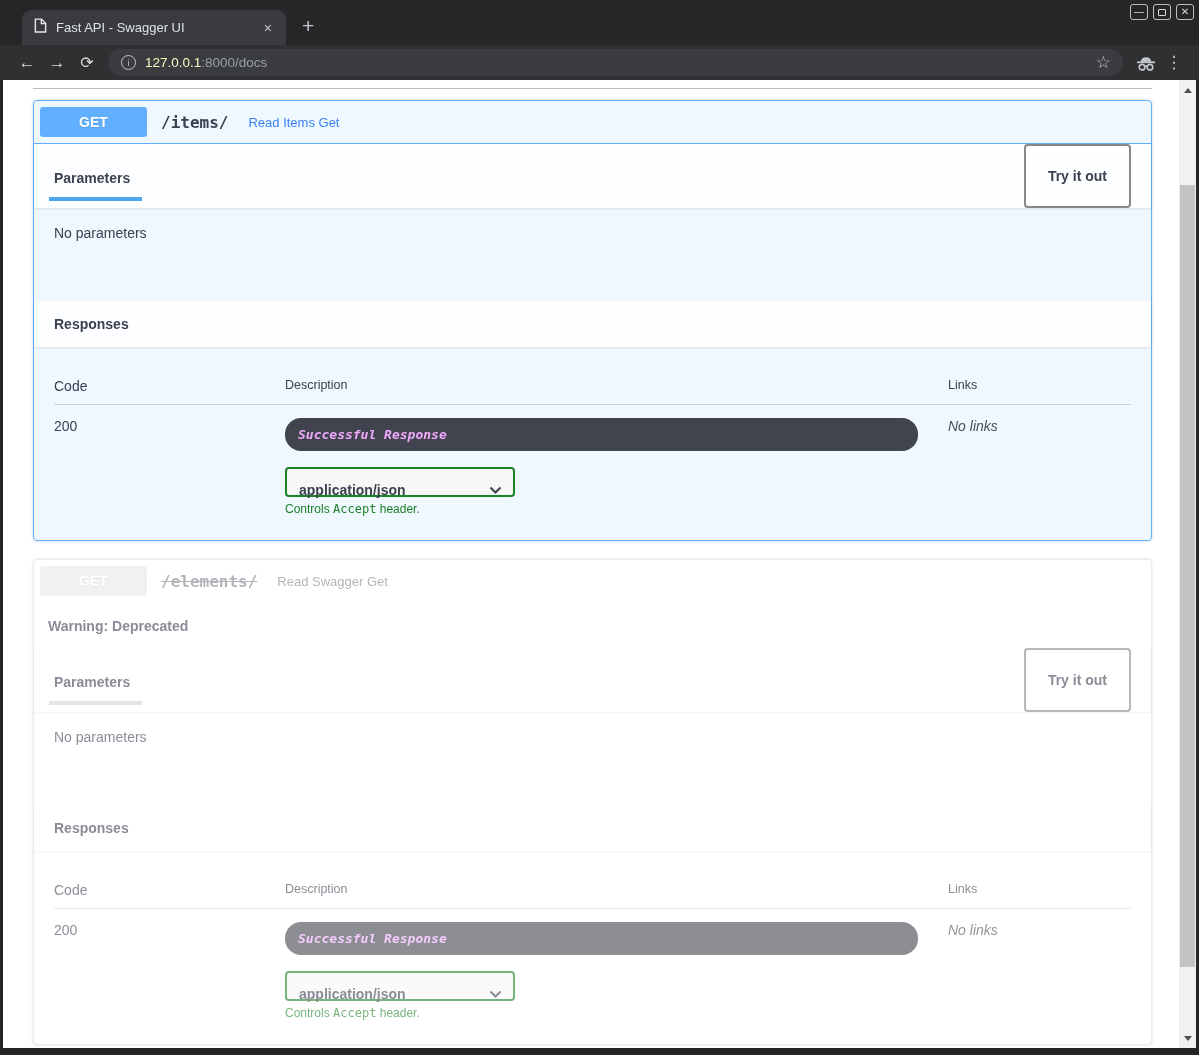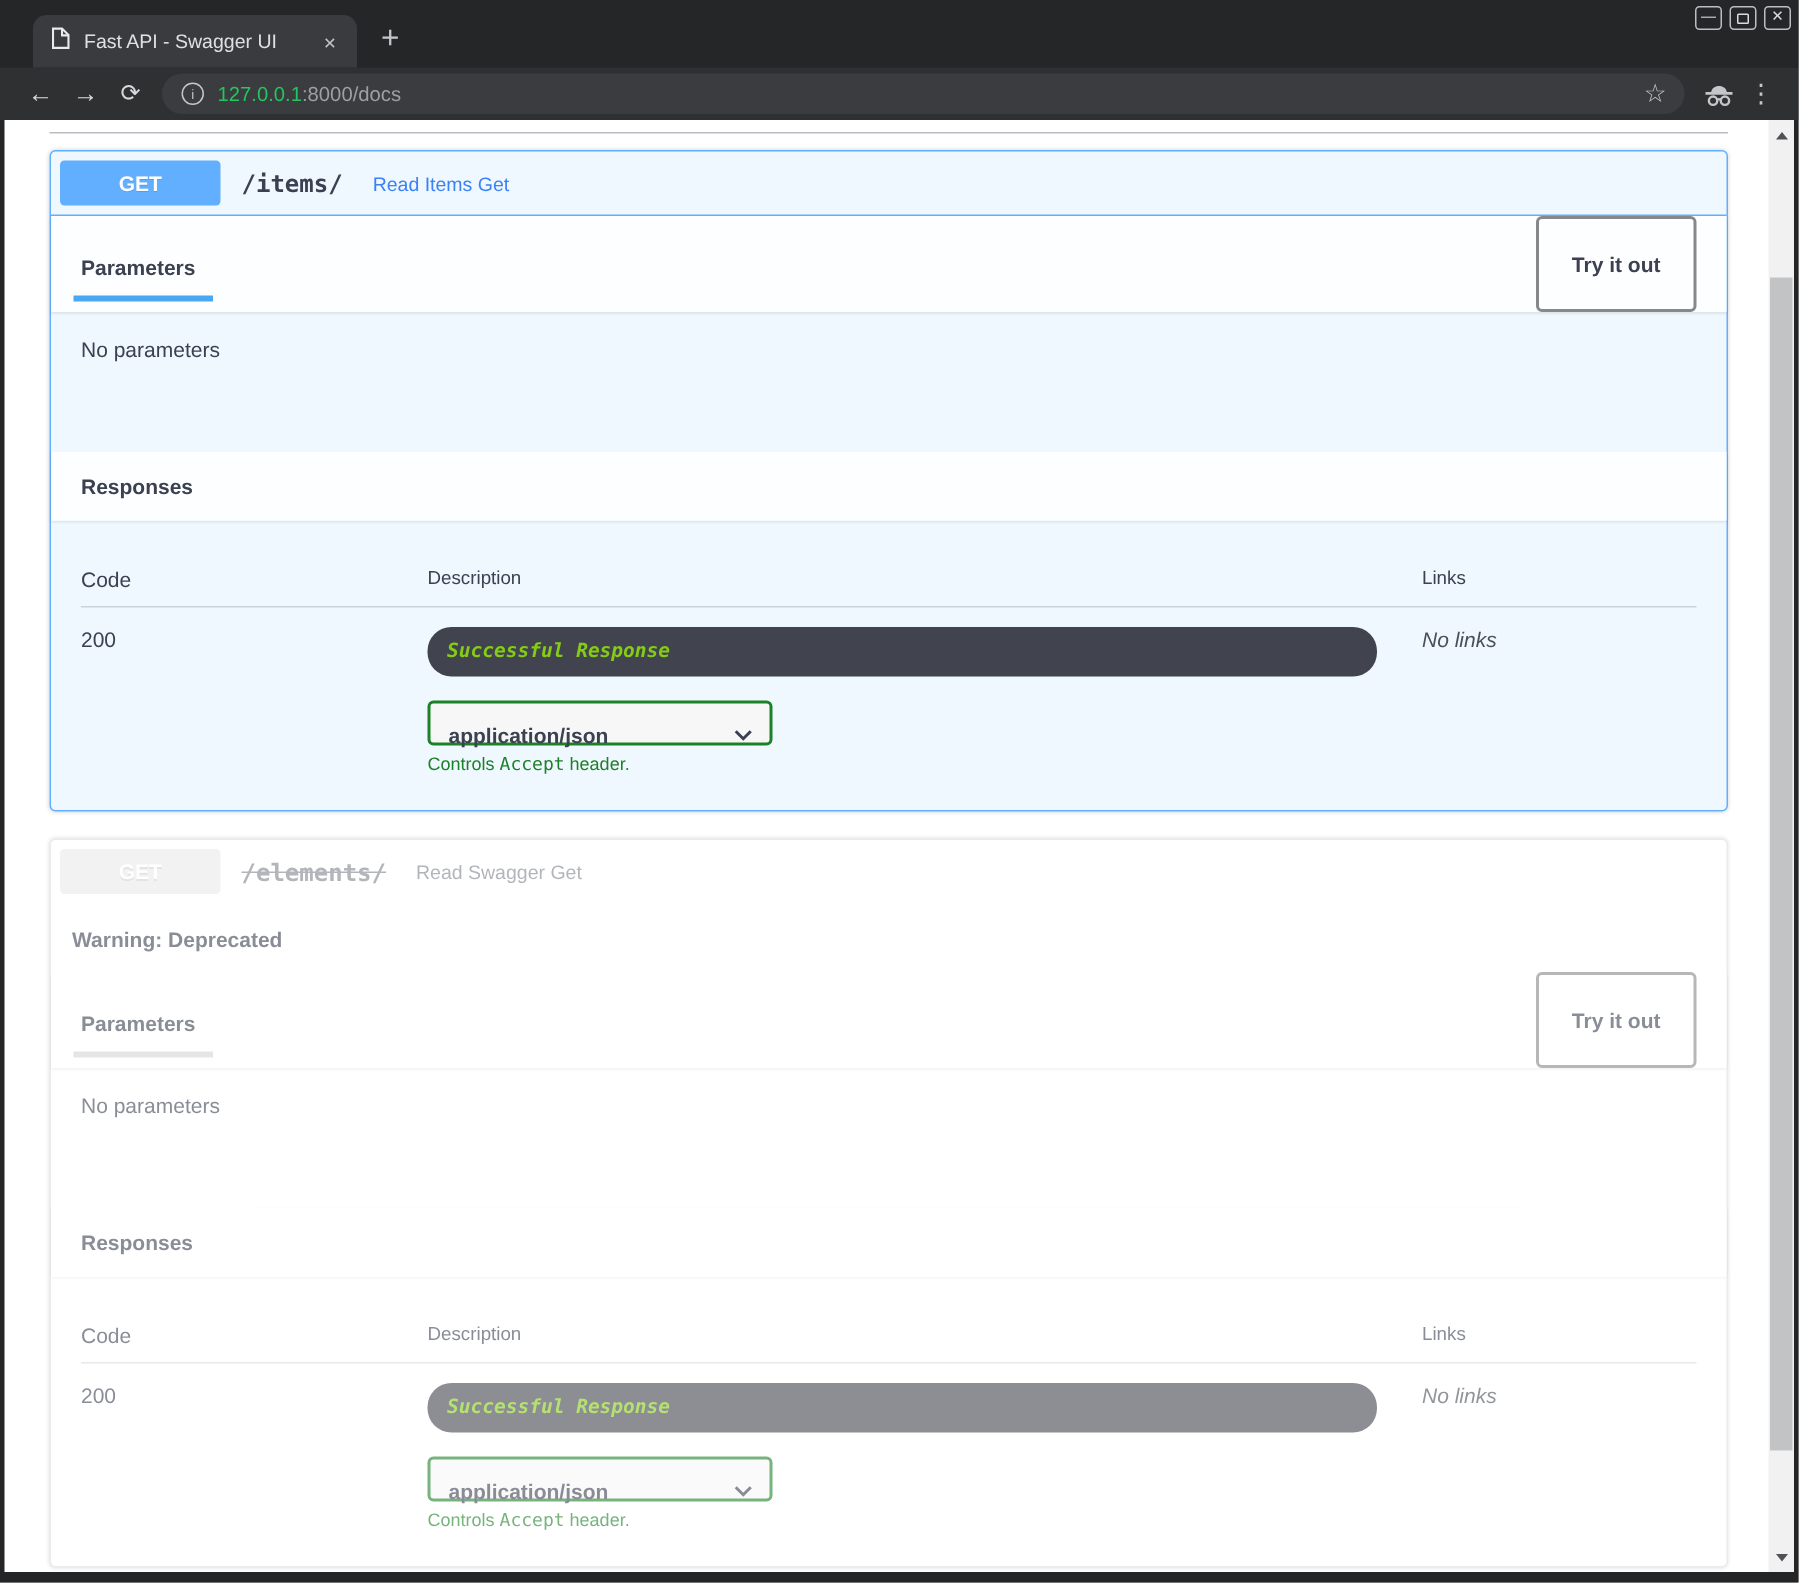--- a/index.html
+++ b/index.html
@@ -3,38 +3,38 @@
 <meta charset="utf-8">
 <style>
   * { margin:0; padding:0; box-sizing:border-box; }
   html,body { width:1199px; height:1055px; }
   body { font-family:"Liberation Sans", sans-serif; background:#242527; overflow:hidden; }
 
   .browser { width:1199px; height:1055px; display:flex; flex-direction:column; background:#242527; }
 
   
   .titlebar { height:45px; background:#252628; position:relative; display:flex; align-items:flex-end; padding-left:22px; flex-shrink:0; }
-  .tab { width:216px; height:35px; background:#3a3b3e; border-radius:9px 9px 0 0; display:flex; align-items:center; padding:0 10px 0 12px; gap:9px; }
+  .tab { width:264px; height:35px; background:#3a3b3e; border-radius:9px 9px 0 0; display:flex; align-items:center; padding:0 10px 0 12px; gap:9px; }
   .tab-title { color:#dde1e6; font-size:13px; flex:1; white-space:nowrap; overflow:hidden; }
   .tab-close { color:#c3c6c9; font-size:14px; padding:0 4px; cursor:default; }
   .newtab { color:#c3c6c9; font-size:21px; font-weight:400; margin:0 0 7px 16px; }
   .win-controls { position:absolute; top:4px; right:5px; display:flex; gap:5px; }
   .win-btn { width:18px; height:16px; border:1px solid #bcbfc2; border-radius:3px; color:#d9dcde;
              font-size:10px; line-height:1; display:flex; align-items:center; justify-content:center; background:transparent; }
   .max-glyph { width:8px; height:7px; border:1.5px solid #d9dcde; border-radius:1px; }
 
   
   .toolbar { height:35px; background:#2f3032; display:flex; align-items:center; padding:0 12px; flex-shrink:0; }
   .nav-icon { color:#d6d9db; font-size:17px; width:30px; text-align:center; line-height:1; }
   .reload-icon { font-size:16px; }
   .urlbar { flex:1; height:27px; background:#3b3c3f; border-radius:14px; display:flex; align-items:center; padding:0 12px 0 13px; gap:9px; margin:0 8px 0 6px; }
   .info-icon { width:15px; height:15px; border:1.5px solid #c4c7ca; border-radius:50%; color:#c4c7ca;
                font-size:9px; display:flex; align-items:center; justify-content:center; flex-shrink:0; }
   .url-text { font-size:13.5px; white-space:nowrap; }
-  .url-host { color:#22c55e; }
+  .url-host { color:#fef9c3; }
   .url-rest { color:#9aa0a6; }
   .star-icon { margin-left:auto; color:#c4c7ca; font-size:17px; }
   .incog { width:30px; display:flex; justify-content:center; }
   .kebab-icon { color:#c4c7ca; font-size:17px; width:26px; text-align:center; }
 
   
   .viewport { flex:1; background:#fff; margin:0 3px 7px 3px; display:flex; overflow:hidden; }
   .main { flex:1; overflow:hidden; }
 
   .scrollbar { width:17px; background:#f1f1f2; position:relative; flex-shrink:0; }
@@ -83,21 +83,21 @@
   .resp-title { font-weight:700; font-size:14px; color:#3b4151; }
 
   .resp-table { padding:31px 20px 24px; }
   .resp-row { display:grid; grid-template-columns:231px 663px 1fr; }
   .hcell { font-weight:400; color:#3b4151; padding-bottom:10px; border-bottom:1px solid rgba(59,65,81,.2); }
   .h-code { font-size:14px; }
   .h-desc, .h-links { font-size:12.5px; }
   .bcell { padding-top:13px; }
   .code-val { font-size:14px; color:#3b4151; }
   .desc-cell { padding-right:30px; }
-  .res-box { background:#41444e; color:#84cc16; border-radius:16px; padding:9px 13px;
+  .res-box { background:#41444e; color:#f0abfc; border-radius:16px; padding:9px 13px;
              font-family:"DejaVu Sans Mono", monospace; font-style:italic; font-weight:700; font-size:13px; }
   .media-sel { width:230px; margin-top:16px; border:2px solid #1d8127; border-radius:4px; background:#f7f7f7;
                display:flex; align-items:center; justify-content:space-between; padding:19px 11px 3px 12px;
                font-weight:700; font-size:14px; color:#3b4151; height:30px; }
   .accept-note { margin-top:5px; font-size:12px; color:#1d8127; }
   .accept-note .code { font-family:"DejaVu Sans Mono", monospace; font-size:12px; }
   .links-val { font-style:italic; font-size:14px; color:#4a5056; }
 </style>
 </head>
 <body>

